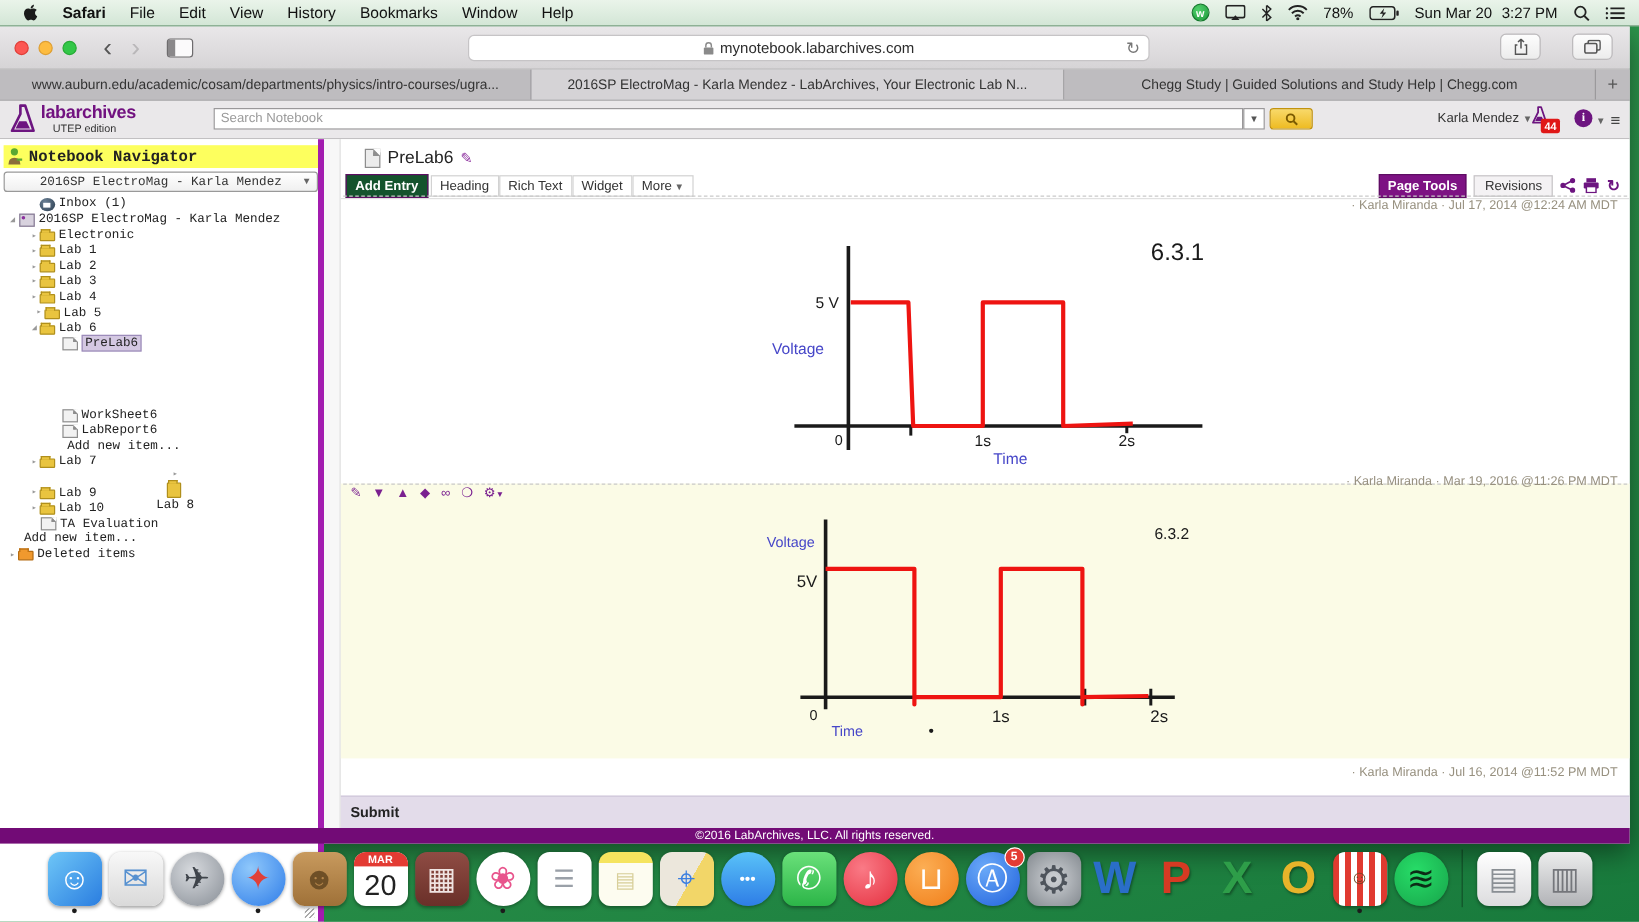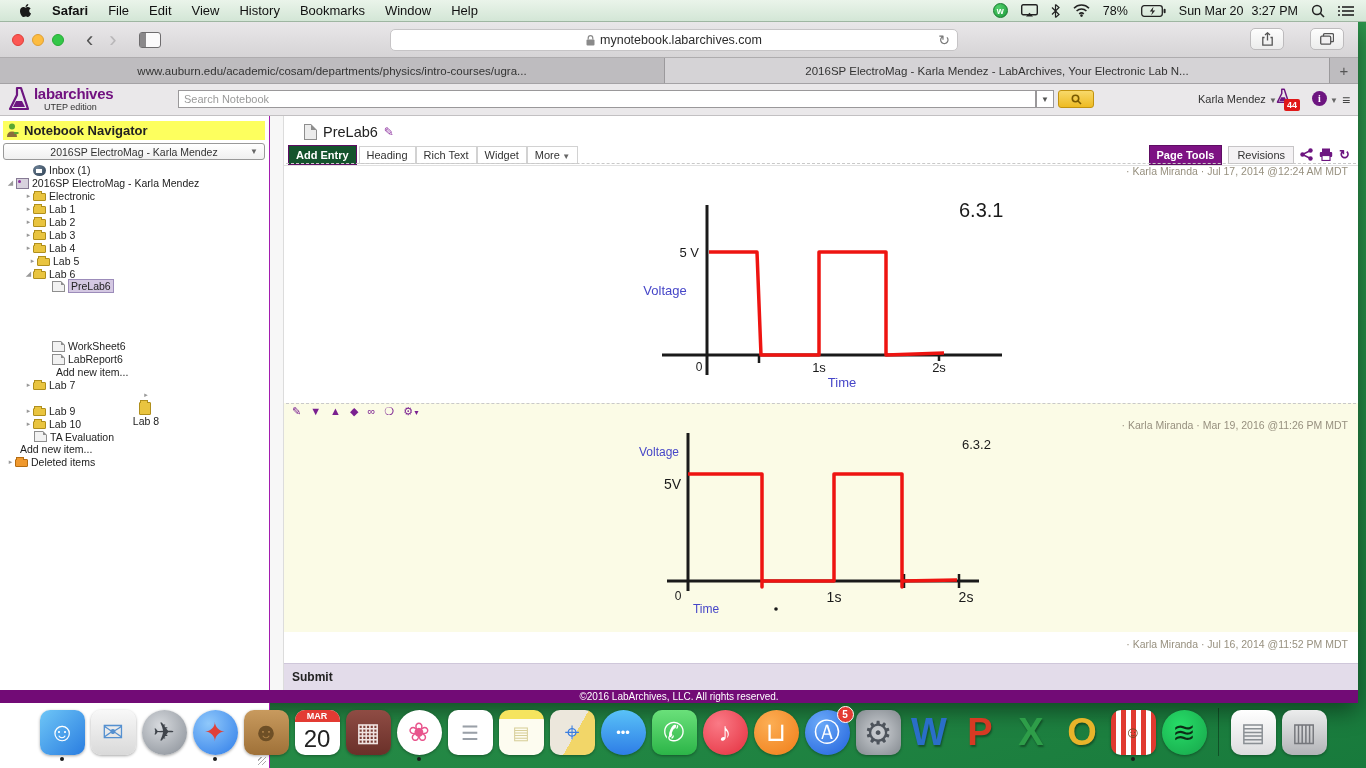--- a/index.html
+++ b/index.html
@@ -73,21 +73,21 @@
   .la-user .car { font-size:8px; color:#666; }
   .la-flask { position:absolute; left:1276px; top:4px; }
   .la-badge { position:absolute; left:1284px; top:15px; background:#e01818; color:#fff; font-size:9px; font-weight:bold;
     padding:1px 3px; border-radius:2px; }
   .la-info { position:absolute; left:1312px; top:7px; width:15px; height:15px; border-radius:50%; background:#6d1580;
     color:#fff; font-size:10px; font-weight:bold; font-family:"Liberation Serif",serif; display:flex; align-items:center; justify-content:center; }
   .la-info-car { position:absolute; left:1330px; top:12px; font-size:8px; color:#666; }
   .la-burger { position:absolute; left:1342px; top:8px; font-size:14px; color:#444; }
 
   
-  .sidebar { position:absolute; left:0; top:94px; width:270px; height:652px; background:#fff; border-right:1px solid #a21caf; }
+  .sidebar { position:absolute; left:0; top:94px; width:270px; height:652px; background:#fff; border-right:5px solid #a21caf;font-family:Liberation Mono, monospace; }
   .gutter { position:absolute; left:270px; top:94px; width:14px; height:574px; background:#f7f7f7; border-right:1px solid #dcdcdc; }
   .nn-header { position:absolute; left:3px; top:5px; width:262px; height:19px; background:#fdff5e;
     display:flex; align-items:center; gap:5px; padding-left:3px; font-size:13px; font-weight:bold; color:#222; }
   .nn-select { position:absolute; left:3px; top:27px; width:262px; height:17px; border:1px solid #999; border-radius:3px;
     background:linear-gradient(#fff,#f0f0f0); font-size:10.5px; color:#333; display:flex; align-items:center; justify-content:center; }
   .nn-select .car { position:absolute; right:6px; font-size:8px; color:#666; }
   .tree { position:absolute; left:0; top:48px; width:268px; }
   .tree-row { height:12.9px; display:flex; align-items:center; font-size:10.5px; color:#222; white-space:nowrap; }
   .caret { width:9px; font-size:7px; color:#999; text-align:center; flex:0 0 9px; }
   .ti { flex:0 0 13px; height:11px; margin-right:3px; position:relative; }
@@ -262,20 +262,23 @@
     </div>
   </div>
 
   <div class="tabbar">
     <div id="tabs" style="display:flex; flex:1; min-width:0;">
         <div class="tab">
           <span class="tab-title">www.auburn.edu/academic/cosam/departments/physics/intro-courses/ugra...</span>
         </div>
         <div class="tab active">
           <span class="tab-title">2016SP ElectroMag - Karla Mendez - LabArchives, Your Electronic Lab N...</span>
+        </div>
+        <div class="tab">
+          <span class="tab-title">Chegg Study | Guided Solutions and Study Help | Chegg.com</span>
         </div>
       </div>
     <div class="new-tab">+</div>
   </div>
 
   <div class="la-header">
     <div class="la-brand">
       <svg width="22" height="26" viewBox="0 0 22 26">
           <path d="M13,2 L9,2 L9,9 L2,23 L20,23 Z" fill="none" stroke="#6d1580" stroke-width="2.2" stroke-linejoin="round"></path>
           <path d="M8,15 L14,15 L17,21 L5,21 Z" fill="#6d1580"></path>
@@ -489,21 +492,21 @@
     <div class="dashed-sep" style="top:287px;"></div>
     <div class="entry-actions" id="entry-actions">
         <span class="ea">✎</span>
         <span class="ea">▼</span>
         <span class="ea">▲</span>
         <span class="ea">◆</span>
         <span class="ea">∞</span>
         <span class="ea">❍</span>
         <span class="ea">⚙<span class="car">▼</span></span>
       </div>
-    <div class="attribution" style="top:303px;">· Karla Miranda · Mar 19, 2016 @11:26 PM MDT</div>
+    <div class="attribution" style="top:279px;">· Karla Miranda · Mar 19, 2016 @11:26 PM MDT</div>
 
     <svg class="chart-svg" style="left:315px; top:300px;" width="500" height="215" viewBox="0 0 500 215" font-family="Liberation Sans, sans-serif">
       <text x="363" y="33" font-size="13" fill="#1a1a1a">6.3.2</text>
       <line x1="89" y1="17" x2="89" y2="175" stroke="#1a1a1a" stroke-width="3"></line>
       <line x1="68" y1="165" x2="380" y2="165" stroke="#1a1a1a" stroke-width="3"></line>
       <line x1="305" y1="158" x2="305" y2="172" stroke="#1a1a1a" stroke-width="2.5"></line>
       <line x1="360" y1="158" x2="360" y2="172" stroke="#1a1a1a" stroke-width="2.5"></line>
       <text x="60" y="40" font-size="12" fill="#4646c8" text-anchor="middle">Voltage</text>
       <text x="82" y="73" font-size="14" fill="#1a1a1a" text-anchor="end">5V</text>
       <polyline points="89,58 163,58 163,171 163,165 235,165 235,58 303,58 303,171 303,165 358,164" fill="none" stroke="#ee1411" stroke-width="3.5" stroke-linejoin="round"></polyline>

